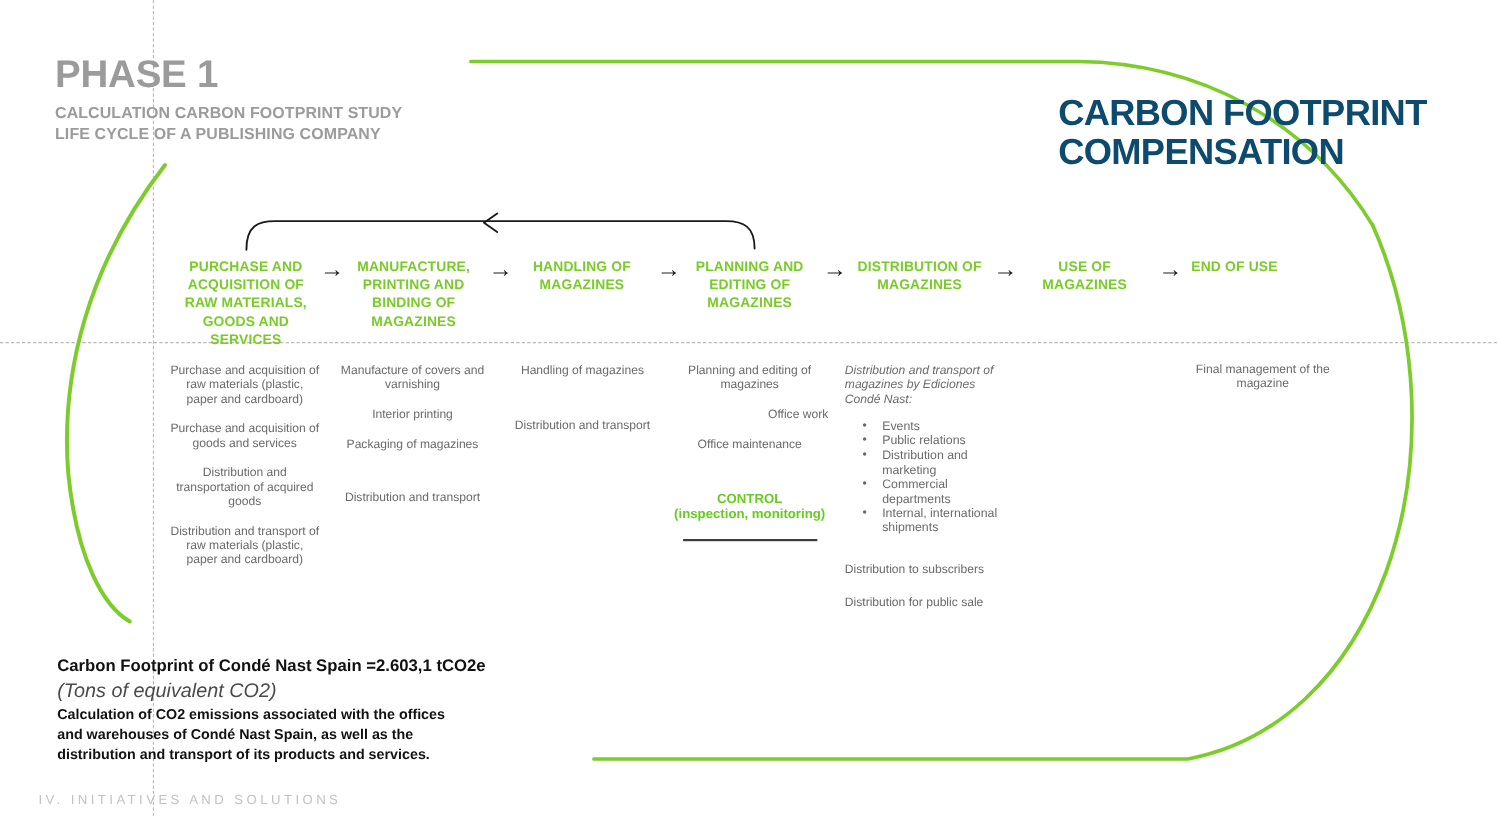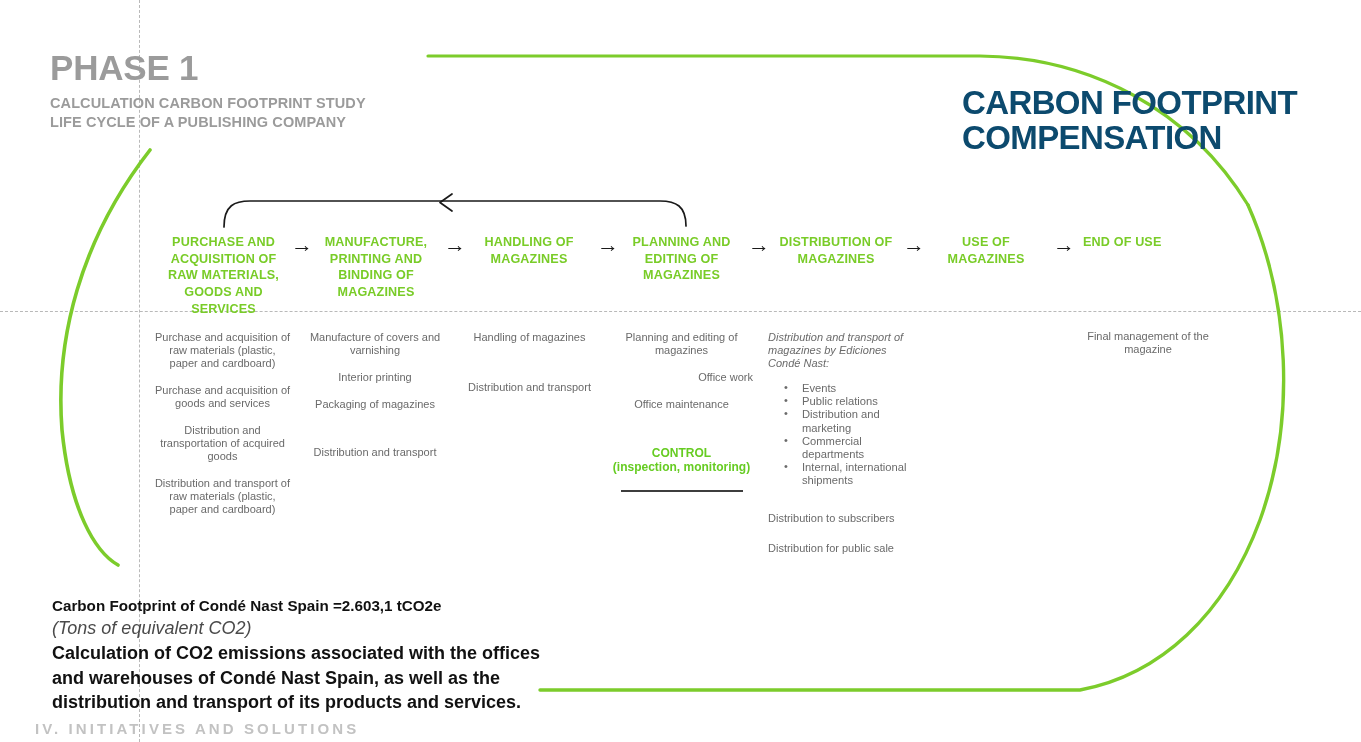--- a/index.html
+++ b/index.html
@@ -158,32 +158,32 @@
     color: #111111;
     line-height: 1.34;
   }
   .sum-l2 {
     font-size: 18px;
     font-style: italic;
     color: #4a4a4a;
     line-height: 1.34;
   }
   .sum-l3 {
-    font-size: 18px;
+    font-size: 13px;
     font-weight: bold;
     color: #111111;
     line-height: 1.36;
     margin-top: 1px;
   }
 
   .footer-note {
     position: absolute;
     left: 35px; top: 720px;
-    font-size: 15px;
-    font-weight: bold;
+    font-size: 12px;
+    font-weight: normal;
     letter-spacing: 3.1px;
     color: #c2c2c2;
     z-index: 6;
   }
 </style>
 </head>
 <body>
 
 <div id="stage">
 

